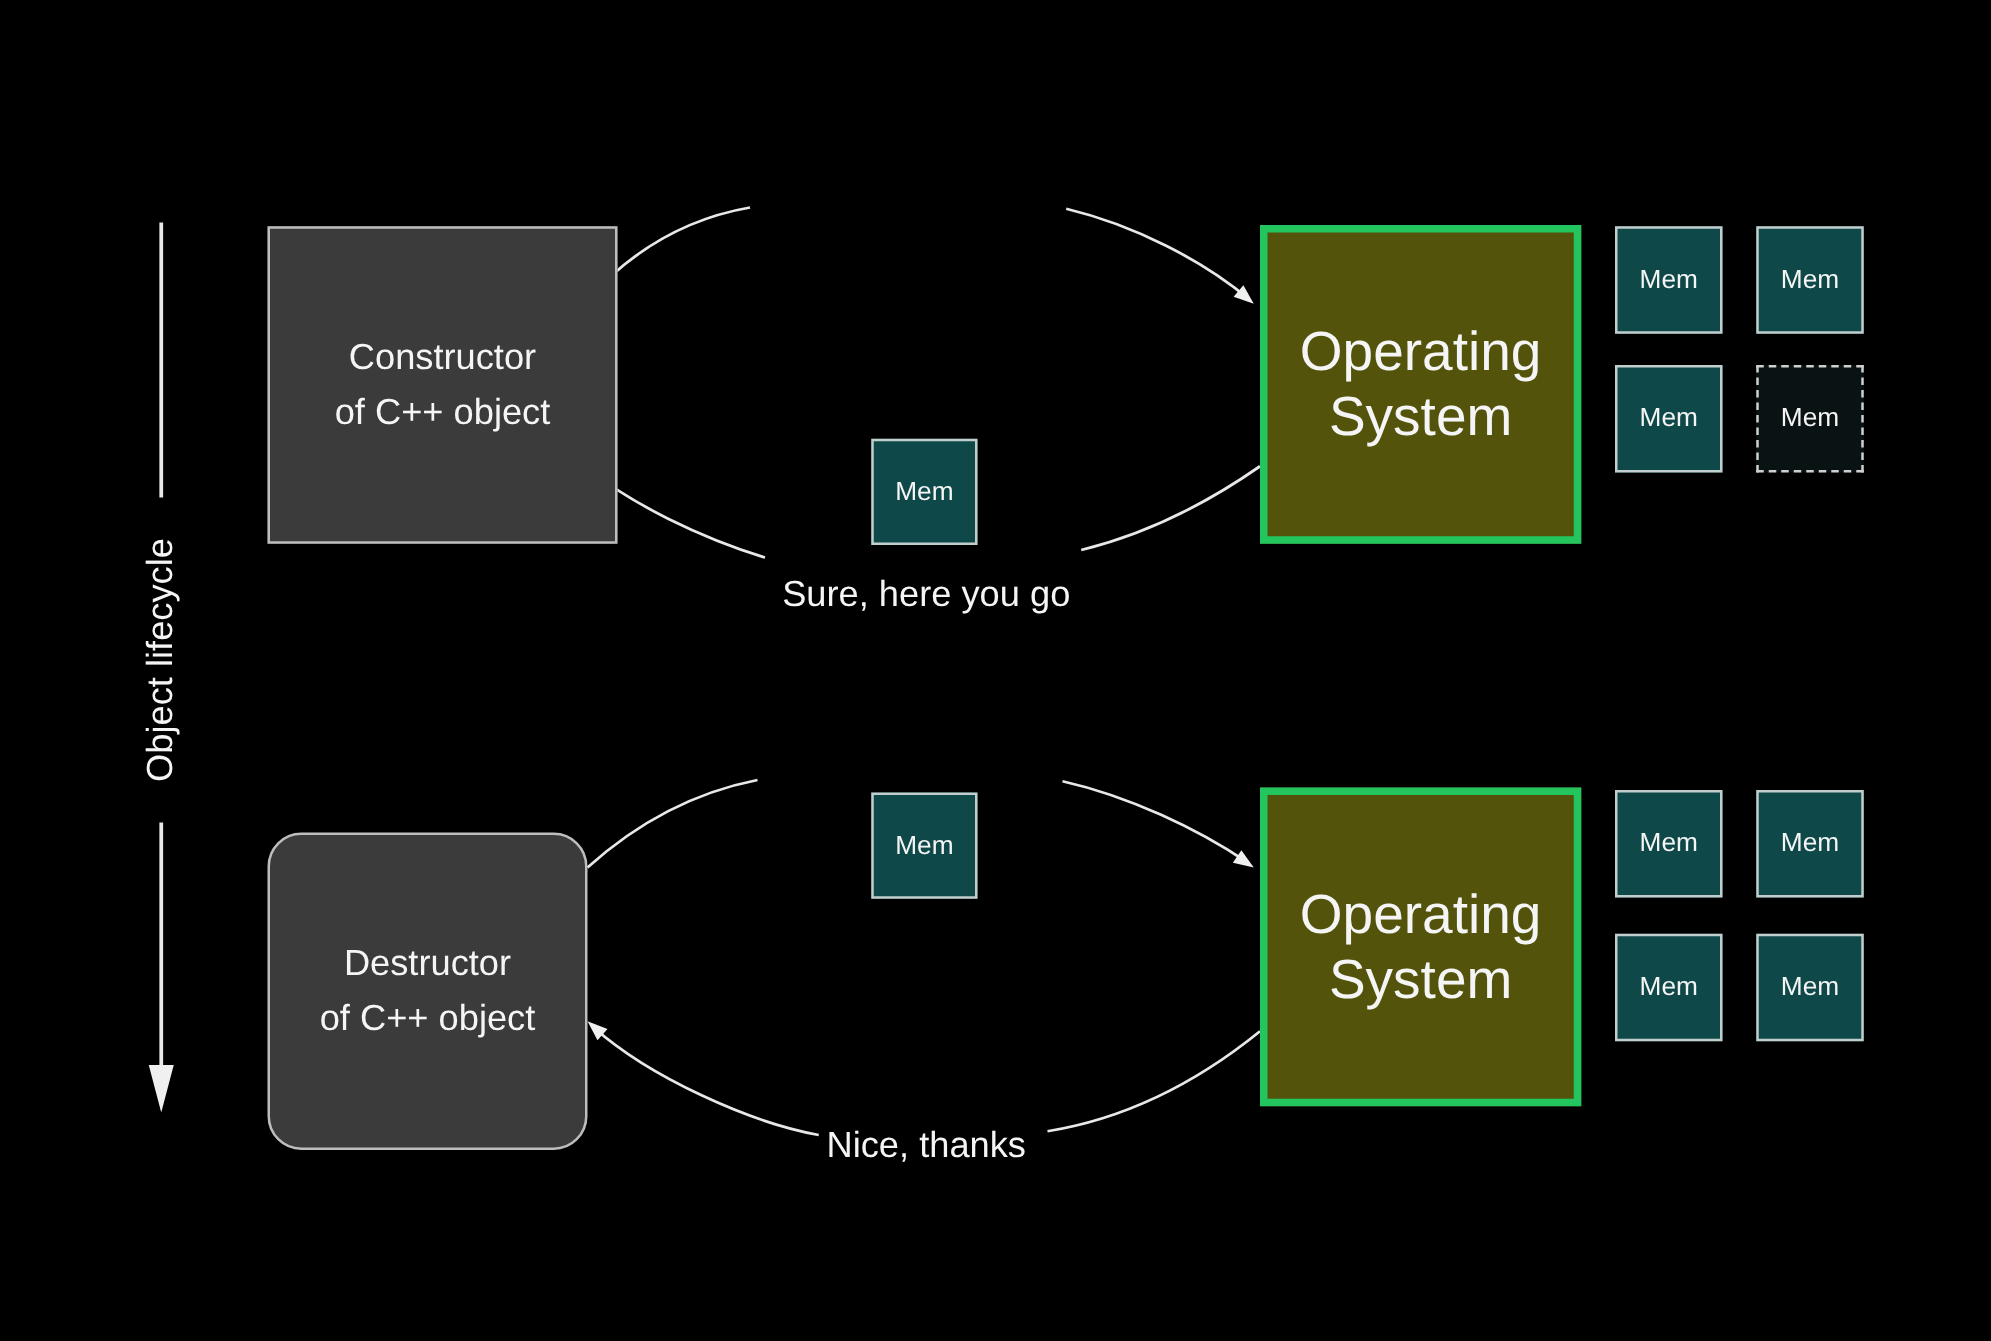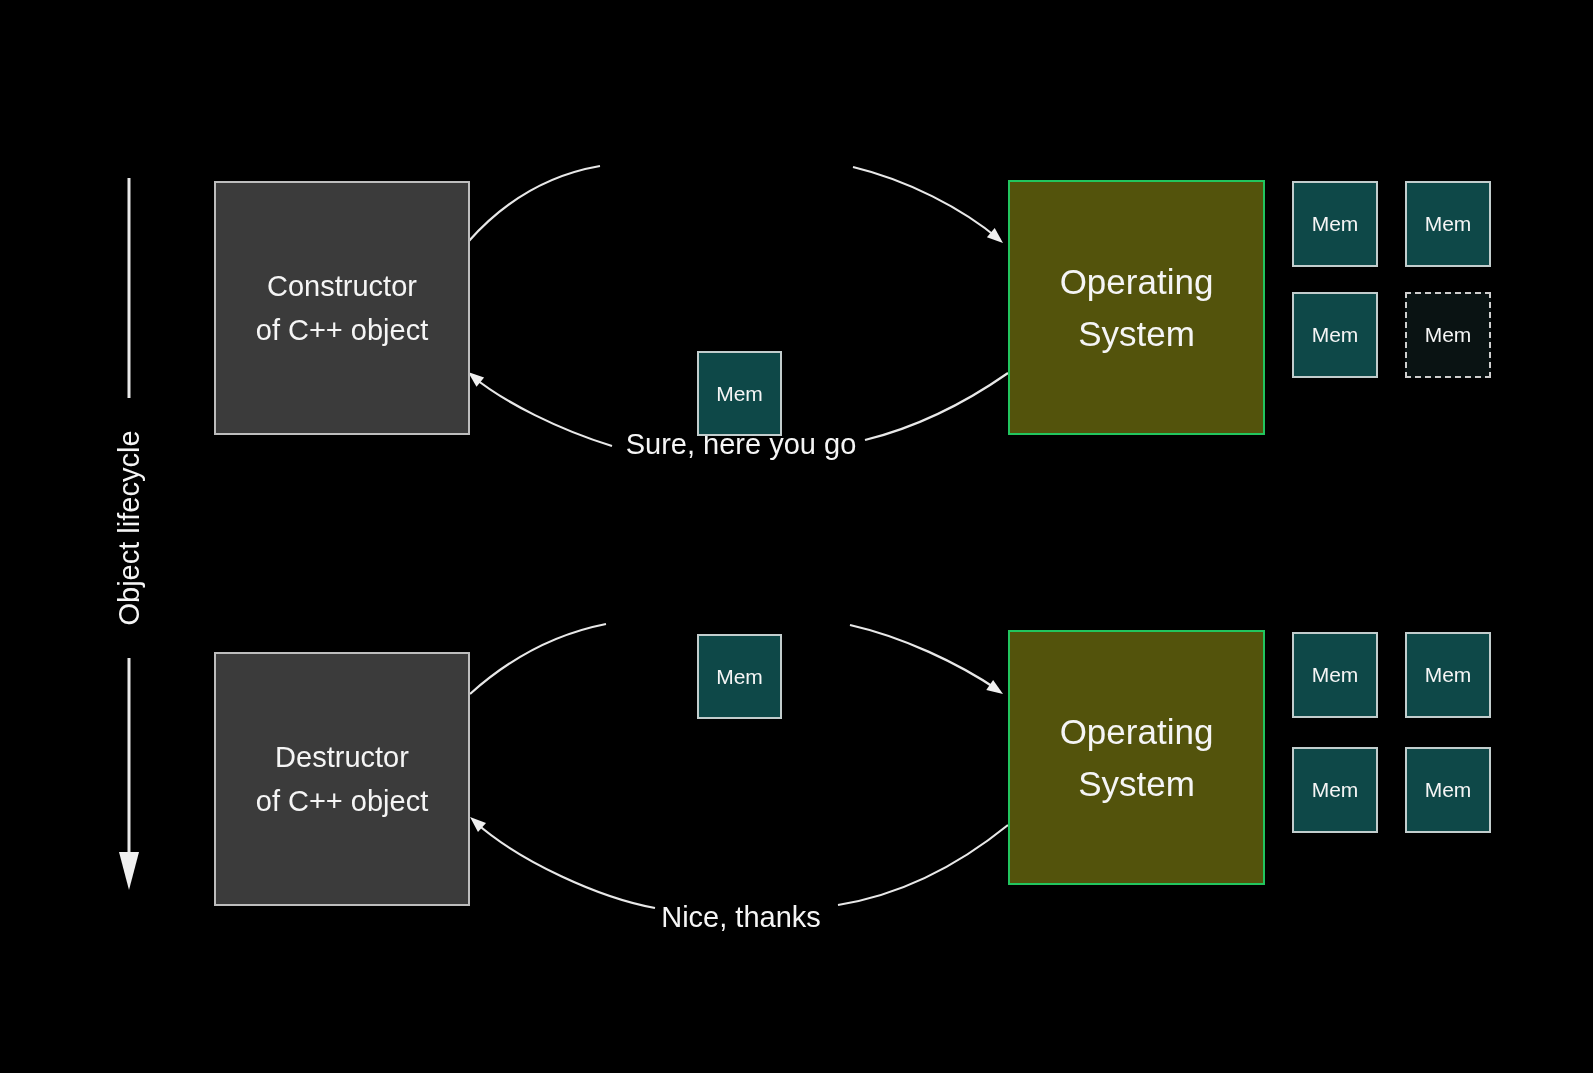--- a/index.html
+++ b/index.html
@@ -27,22 +27,22 @@
     text-align: center;
   }
   .actor-box {
     background: #3b3b3b;
     border: 2px solid #bdbdbd;
     font-size: 29px;
     line-height: 44px;
   }
   .os-box {
     background: #53530c;
-    border: 2px solid #22c55e;
-    font-size: 35px;
+    border: 6px solid #22c55e;
+    font-size: 44px;
     line-height: 52px;
   }
   .box-line { display: block; }
   .mem-box {
     position: absolute;
     box-sizing: border-box;
     width: 85px; height: 85px;
     background: #0e4848;
     border: 2px solid #c2cdcd;
     display: flex;
@@ -114,43 +114,43 @@
       <polygon points="1003,243 986.9,237.3 994.7,228.1"></polygon>
       <polygon points="468,372 484.1,377.5 476.5,386.7"></polygon>
       <polygon points="1003,694 986.3,690.1 993.1,680.1"></polygon>
       <polygon points="470,817 486,823.1 478,832.1"></polygon>
       <polygon points="129,890 119,852 139,852"></polygon>
     </g>
   </svg>
 
   <div class="lifecycle-label">Object lifecycle</div>
 
-  <div class="box actor-box" style="left:214px; top:181px; width:256px; height:254px;">
+  <div class="box actor-box" style="left:214px; top:181px; width:280px; height:254px;">
     <span class="box-line">Constructor</span>
     <span class="box-line">of C++ object</span>
   </div>
 
   <div class="box os-box" style="left:1008px; top:180px; width:257px; height:255px;">
     <span class="box-line">Operating</span>
     <span class="box-line">System</span>
   </div>
 
 
-  <div class="float-label" style="left:741px; top:444px;">Sure, here you go</div>
+  <div class="float-label" style="left:741px; top:476px;">Sure, here you go</div>
 
   <div class="mem-box" style="left:697px; top:351px;">Mem</div>
 
   <div class="mem-grid grid-top" style="left:1292px; top:181px;">
       <div class="mem-cell">Mem</div>
       <div class="mem-cell">Mem</div>
       <div class="mem-cell">Mem</div>
       <div class="mem-cell ghost">Mem</div>
     </div>
 
-  <div class="box actor-box" style="left:214px; top:652px; width:256px; height:254px;">
+  <div class="box actor-box" style="left:214px; top:666px; width:256px; height:254px;border-radius:27px;">
     <span class="box-line">Destructor</span>
     <span class="box-line">of C++ object</span>
   </div>
 
   <div class="box os-box" style="left:1008px; top:630px; width:257px; height:255px;">
     <span class="box-line">Operating</span>
     <span class="box-line">System</span>
   </div>
 
 

